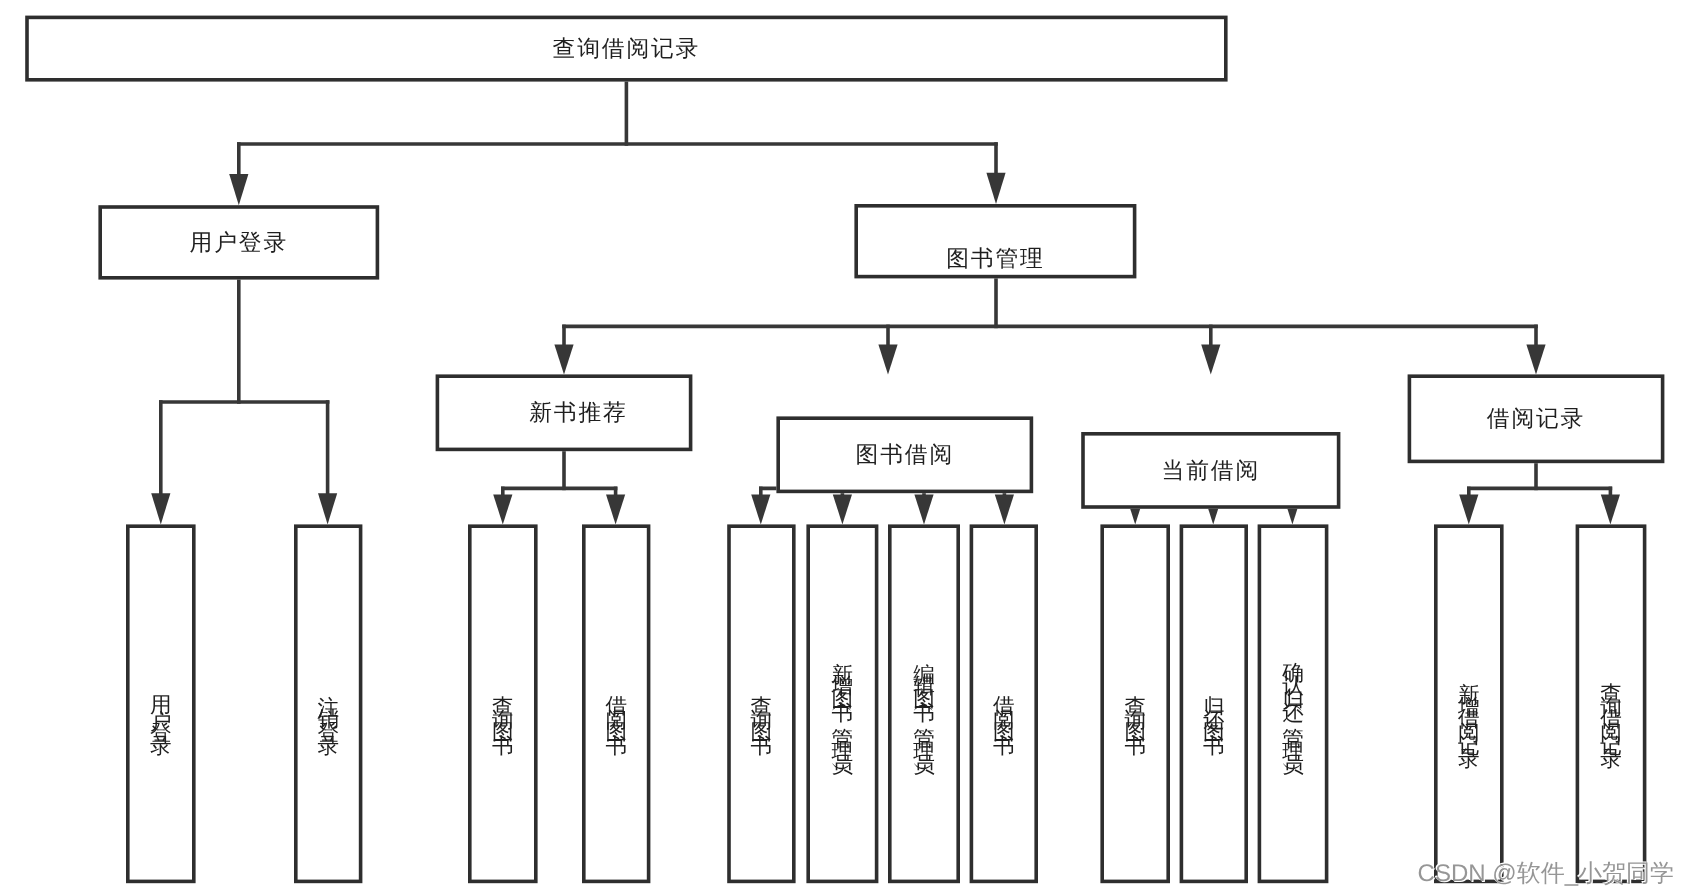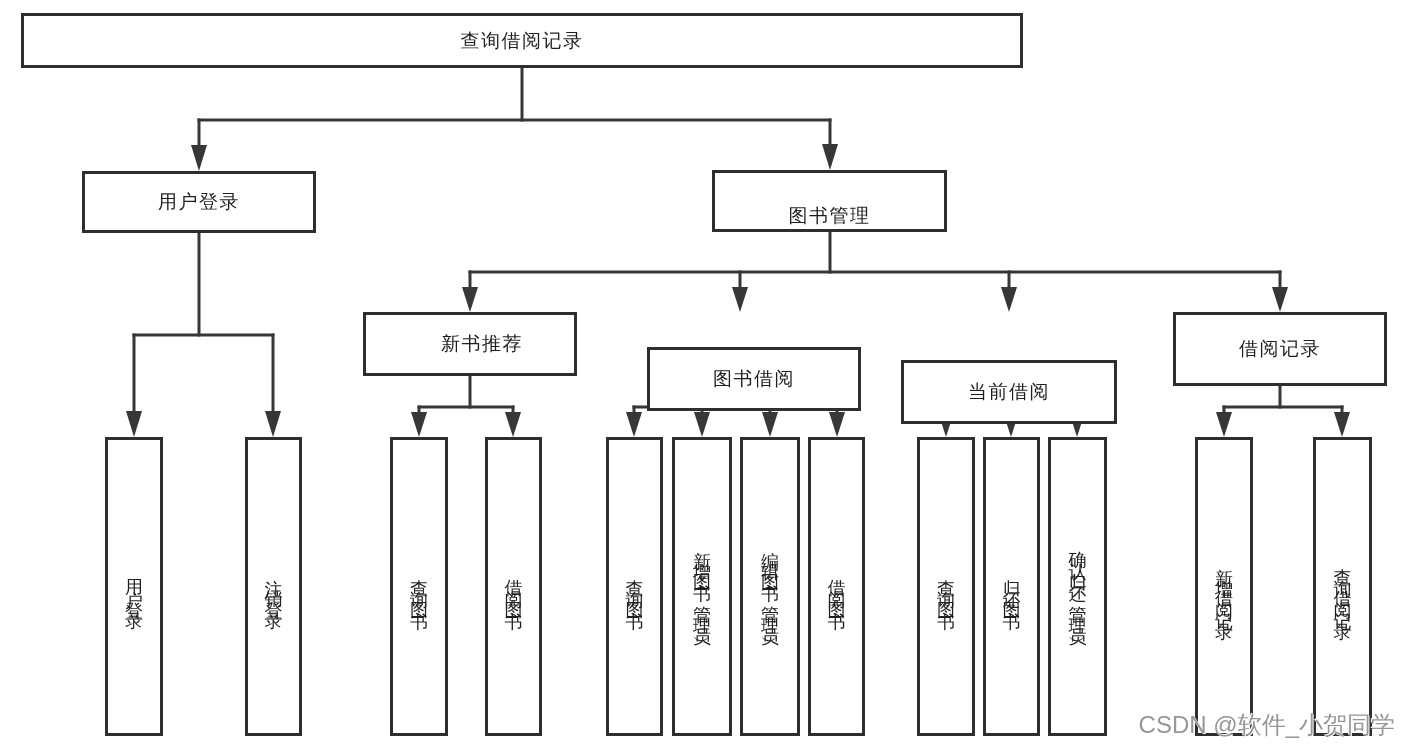--- a/index.html
+++ b/index.html
@@ -34,21 +34,21 @@
     text-orientation:mixed;
     font-size:18px;
     line-height:1;
     letter-spacing:11px;
     color:var(--text);
     white-space:nowrap;
   }
   #watermark{
     position:absolute;
     right:10px;bottom:6px;
-    font-size:24px;
+    font-size:20px;
     color:var(--watermark);
     text-shadow:1px 1px 0 #ffffff,-1px -1px 0 #ffffff;
     white-space:nowrap;
   }
 </style>
 </head>
 <body>
 
 <div id="stage">
 

